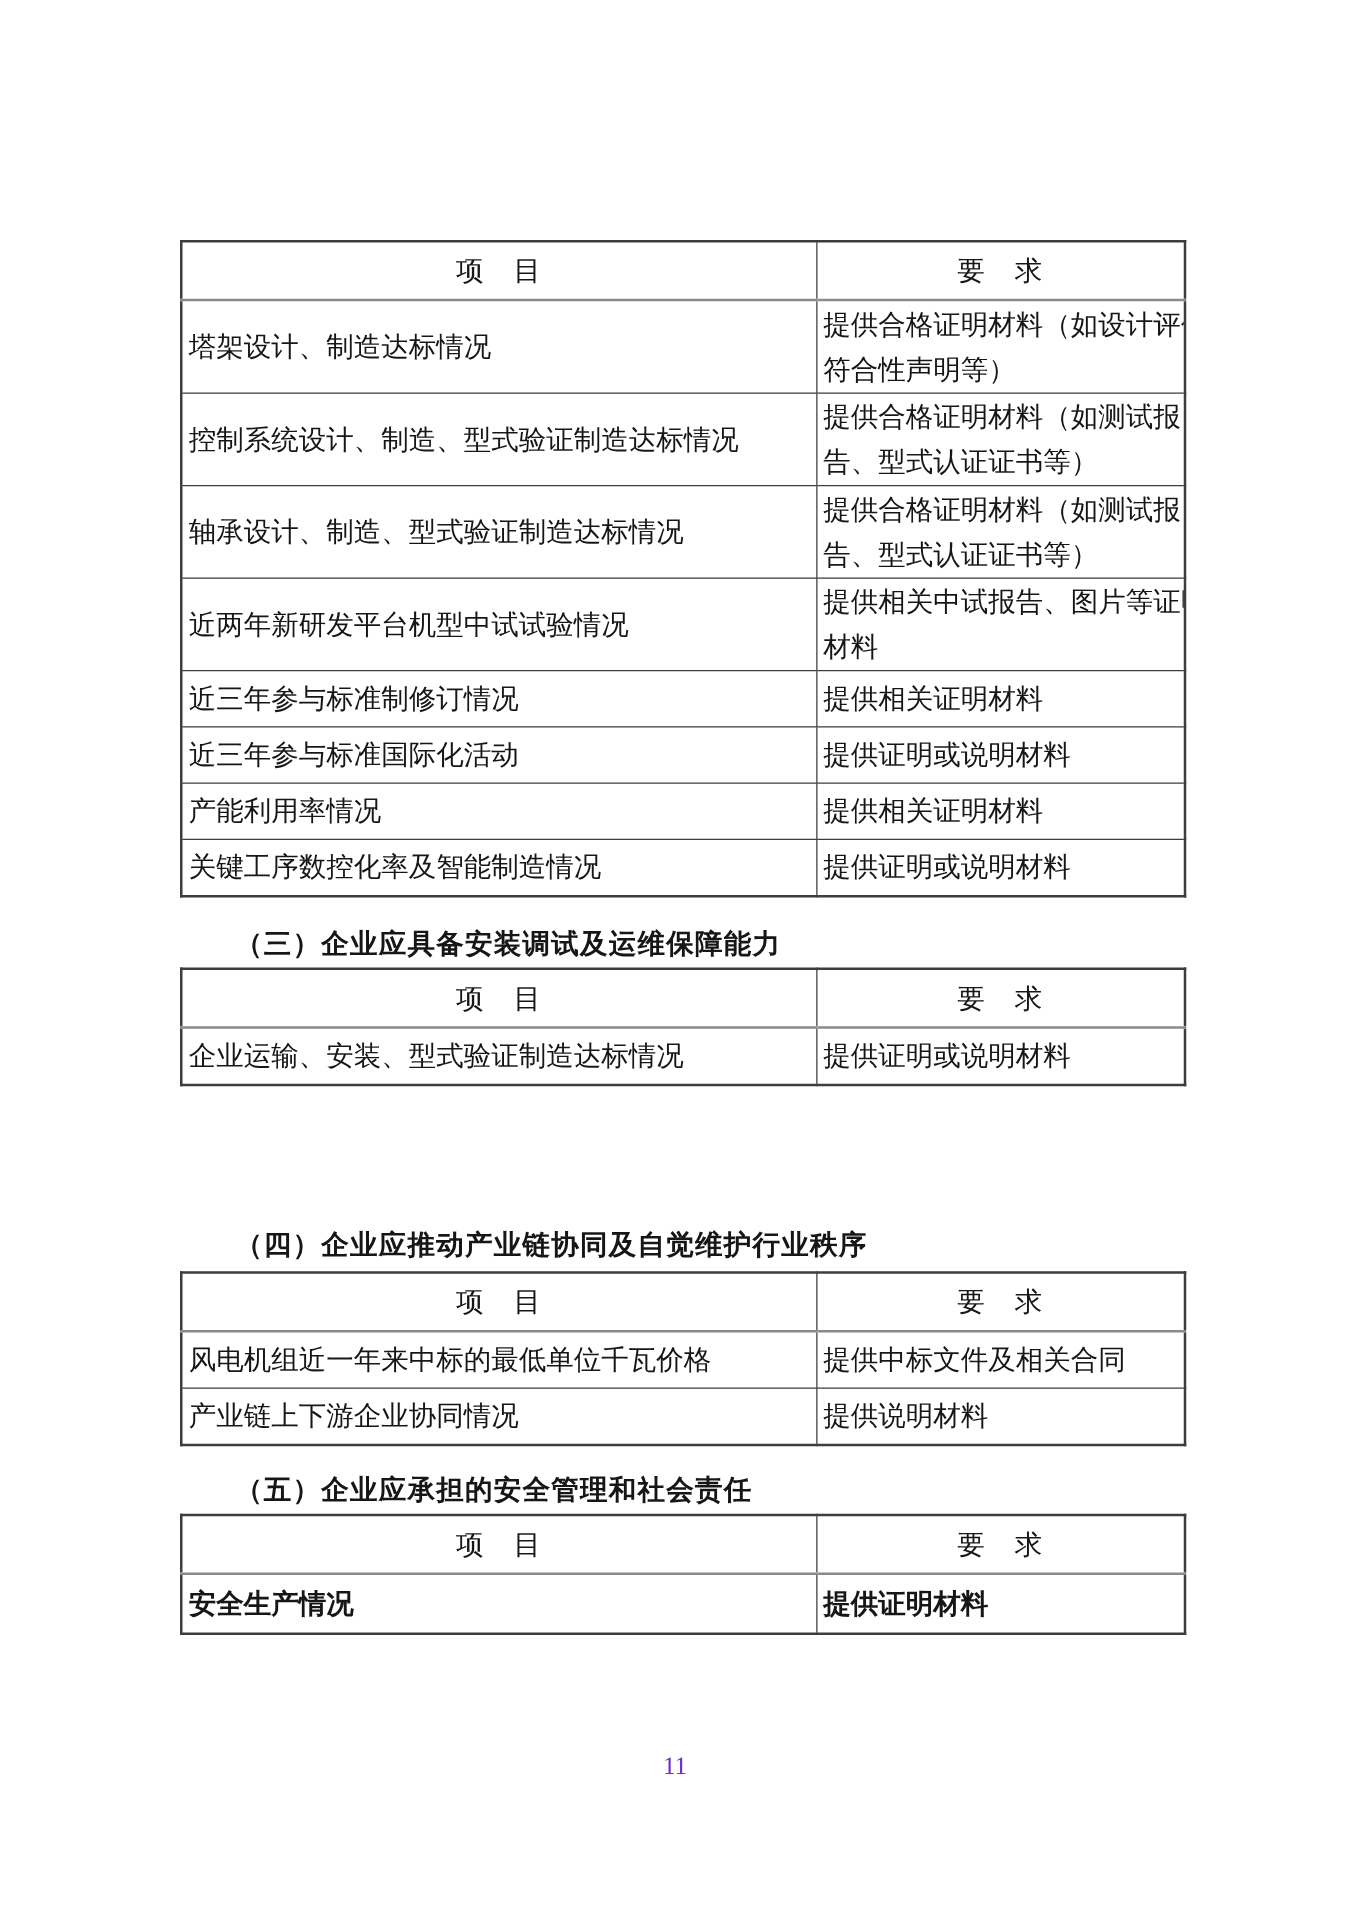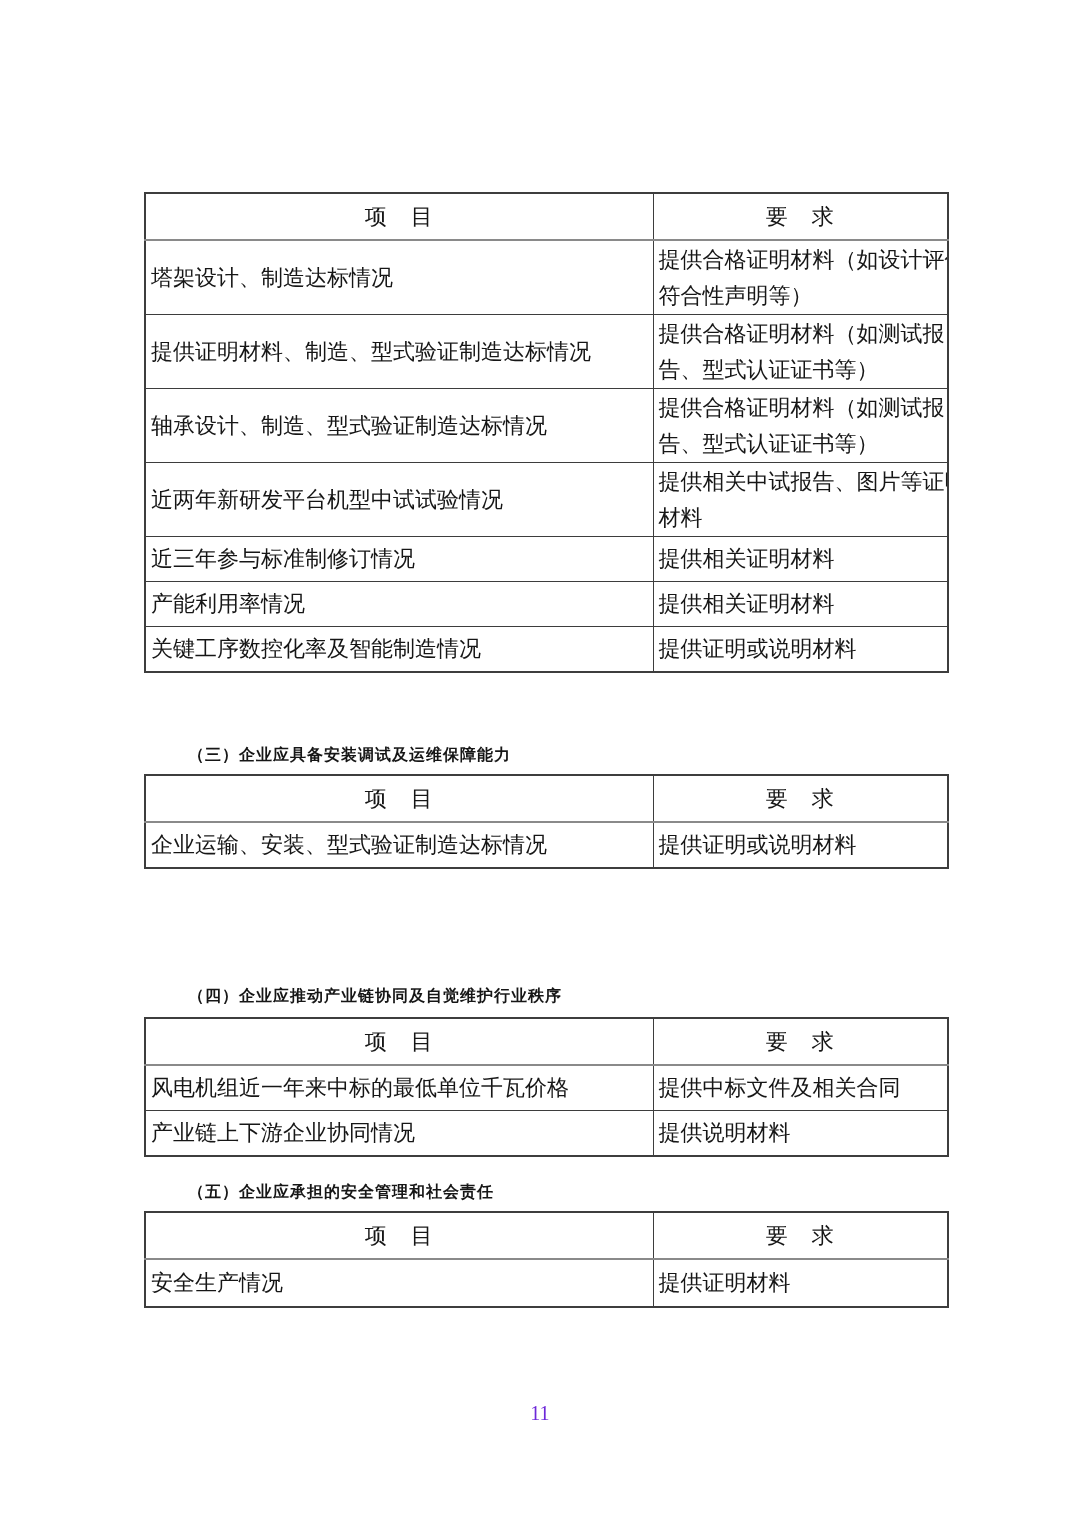--- a/index.html
+++ b/index.html
@@ -38,28 +38,28 @@
     border-bottom: 2px solid #8a8a8a;
     letter-spacing: 1px;
   }
   table.doc td {
     vertical-align: middle;
     line-height: 36px;
     padding: 0 2px 0 5px;
     white-space: pre;
   }
   tr.h46 td { height: 44px; }
-  tr.h48 td { height: 46px; }
+  tr.h48 td { height: 46px; font-weight: bold; }
   tr.h75 td { height: 73px; }
   tr.h94 td { height: 92px; }
   .sec-heading {
     position: absolute;
     left: 144px;
     width: 803px;
-    font-size: 16px;
+    font-size: 22px;
     font-weight: bold;
     line-height: 34px;
     text-indent: 44px;
     letter-spacing: 1px;
     white-space: nowrap;
   }
   .page-number {
     position: absolute;
     top: 1402px;
     left: 0;
@@ -85,37 +85,41 @@
         <th>要　求</th>
       </tr>
     </thead>
     <tbody>
       <tr class="h75">
         <td>塔架设计、制造达标情况</td>
         <td>提供合格证明材料（如设计评估
 符合性声明等）</td>
       </tr>
       <tr class="h75">
-        <td>提供证明材料、制造、型式验证制造达标情况</td>
+        <td>控制系统设计、制造、型式验证制造达标情况</td>
         <td>提供合格证明材料（如测试报
 告、型式认证证书等）</td>
       </tr>
       <tr class="h75">
         <td>轴承设计、制造、型式验证制造达标情况</td>
         <td>提供合格证明材料（如测试报
 告、型式认证证书等）</td>
       </tr>
       <tr class="h75">
         <td>近两年新研发平台机型中试试验情况</td>
         <td>提供相关中试报告、图片等证明
 材料</td>
       </tr>
       <tr class="h46">
         <td>近三年参与标准制修订情况</td>
         <td>提供相关证明材料</td>
+      </tr>
+      <tr class="h46">
+        <td>近三年参与标准国际化活动</td>
+        <td>提供证明或说明材料</td>
       </tr>
       <tr class="h46">
         <td>产能利用率情况</td>
         <td>提供相关证明材料</td>
       </tr>
       <tr class="h46">
         <td>关键工序数控化率及智能制造情况</td>
         <td>提供证明或说明材料</td>
       </tr>
     </tbody>

